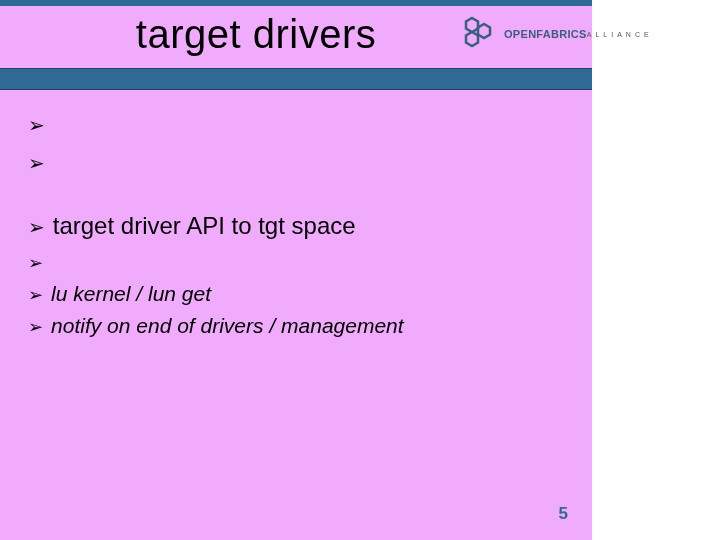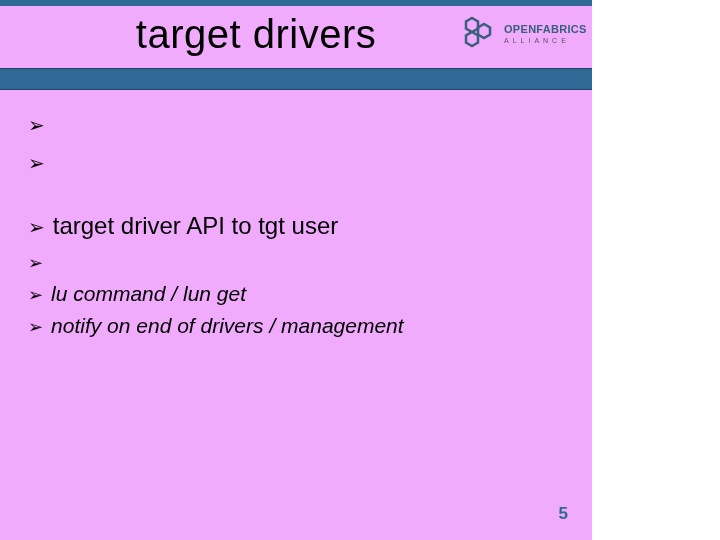--- a/index.html
+++ b/index.html
@@ -58,21 +58,21 @@
     height: 52px;
     display: flex;
     align-items: center;
     gap: 6px;
   }
   .logo svg {
     flex-shrink: 0;
   }
   .logo-text {
     display: flex;
-    flex-direction: column;
+    flex-direction: row;
     line-height: 1;
   }
   .logo-brand {
     font-size: 11px;
     font-weight: bold;
     color: #3a5f7d;
     letter-spacing: 0.3px;
   }
   .logo-sub {
     font-size: 7px;
@@ -167,31 +167,31 @@
       <li class="lvl1">
         <span class="arrow">➢</span>
       </li>
     </ul>
 
     <div class="spacer"></div>
 
     <ul>
       <li class="lvl1">
         <span class="arrow">➢</span>
-        <span>target driver API to tgt user</span>
+        <span>target driver API to tgt space</span>
       </li>
     </ul>
 
     <ul class="sublist">
       <li class="lvl2">
         <span class="arrow">➢</span>
       </li>
       <li class="lvl2">
         <span class="arrow">➢</span>
-        <span>lu command / lun get</span>
+        <span>lu kernel / lun get</span>
       </li>
       <li class="lvl2">
         <span class="arrow">➢</span>
         <span>notify on end of drivers / management</span>
       </li>
     </ul>
   </div>
 
   <div class="page-num">5</div>
 

